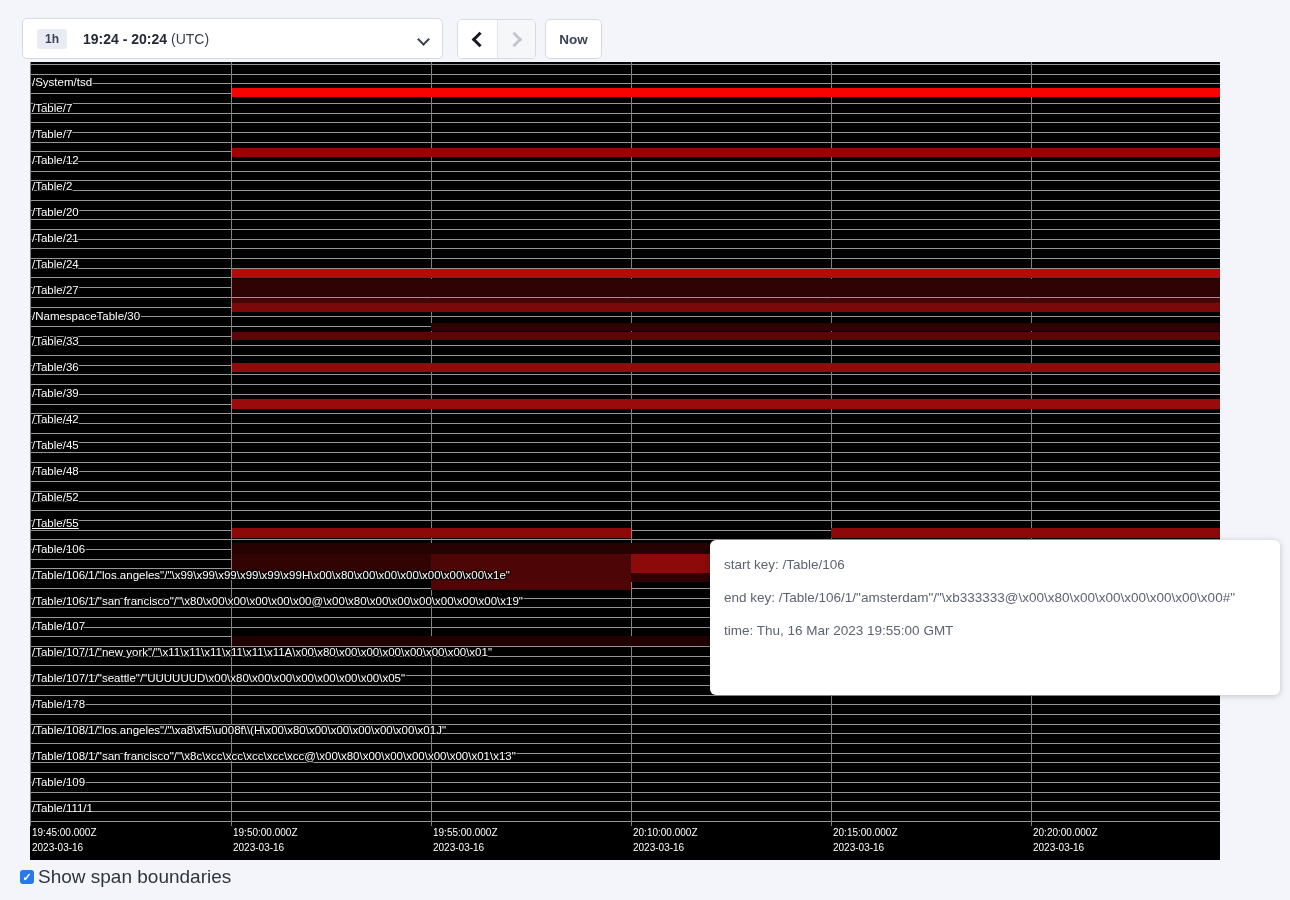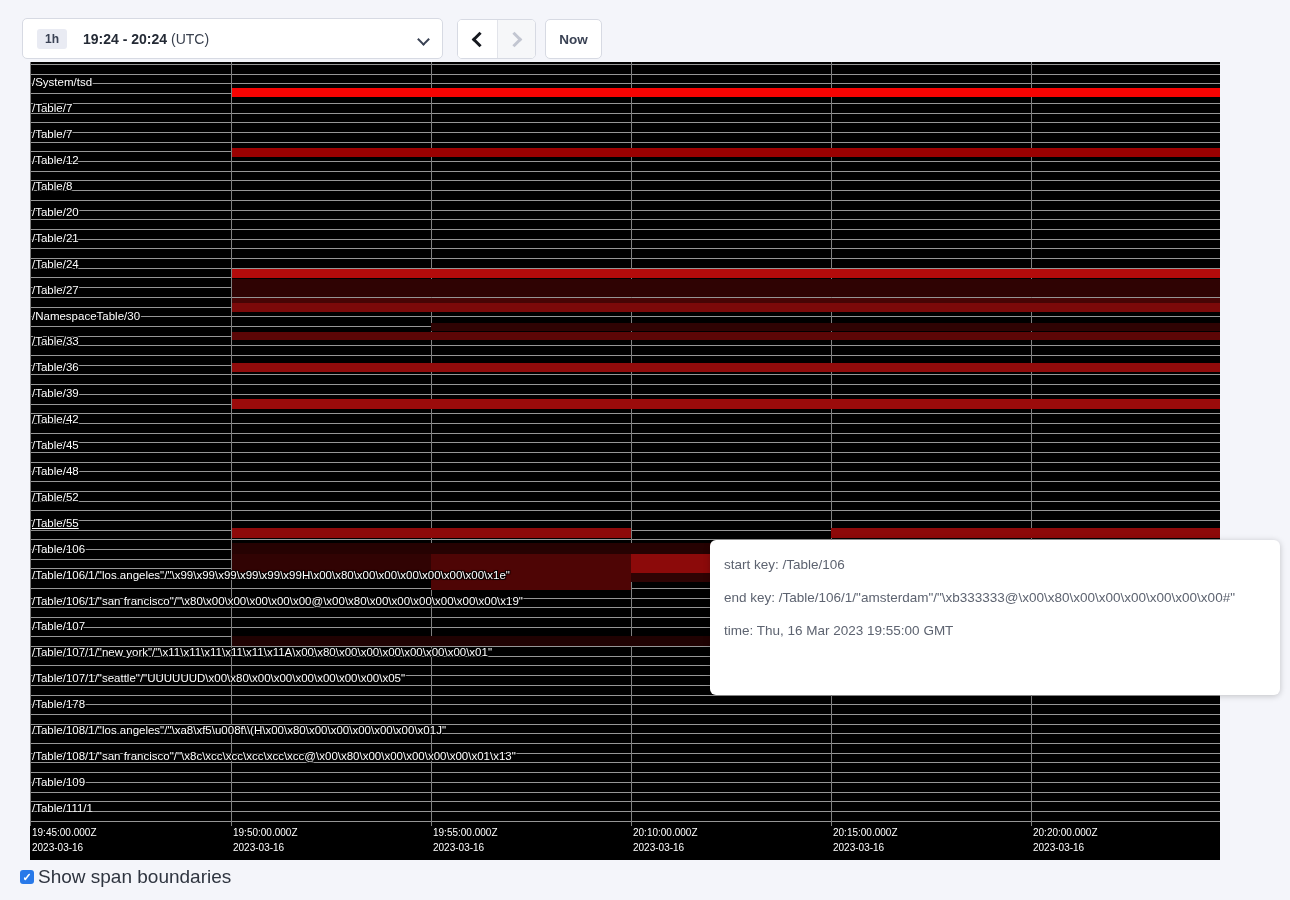--- a/index.html
+++ b/index.html
@@ -207,21 +207,21 @@
     <div class="band" style="left: 202px; top: 481px; width: 988px; height: 11px; background: rgb(38, 2, 2);"></div>
     <div class="band" style="left: 202px; top: 492px; width: 199px; height: 24px; background: rgb(49, 3, 3);"></div>
     <div class="band" style="left: 401px; top: 492px; width: 200px; height: 36px; background: rgb(78, 5, 5);"></div>
     <div class="band" style="left: 601px; top: 492px; width: 589px; height: 19px; background: rgb(140, 10, 10);"></div>
     <div class="band" style="left: 601px; top: 511px; width: 589px; height: 9px; background: rgb(47, 3, 3);"></div>
     <div class="band" style="left: 202px; top: 574px; width: 988px; height: 10px; background: rgb(32, 2, 2);"></div>
     <div class="row-label" style="left: 2px; top: 14px;">/System/tsd</div>
     <div class="row-label" style="left: 2px; top: 40px;">/Table/7</div>
     <div class="row-label" style="left: 2px; top: 66px;">/Table/7</div>
     <div class="row-label" style="left: 2px; top: 92px;">/Table/12</div>
-    <div class="row-label" style="left: 2px; top: 118px;">/Table/8</div>
+    <div class="row-label" style="left: 2px; top: 118px;">/Table/2</div>
     <div class="row-label" style="left: 2px; top: 144px;">/Table/20</div>
     <div class="row-label" style="left: 2px; top: 170px;">/Table/21</div>
     <div class="row-label" style="left: 2px; top: 196px;">/Table/24</div>
     <div class="row-label" style="left: 2px; top: 222px;">/Table/27</div>
     <div class="row-label" style="left: 2px; top: 248px;">/NamespaceTable/30</div>
     <div class="row-label" style="left: 2px; top: 273px;">/Table/33</div>
     <div class="row-label" style="left: 2px; top: 299px;">/Table/36</div>
     <div class="row-label" style="left: 2px; top: 325px;">/Table/39</div>
     <div class="row-label" style="left: 2px; top: 351px;">/Table/42</div>
     <div class="row-label" style="left: 2px; top: 377px;">/Table/45</div>

